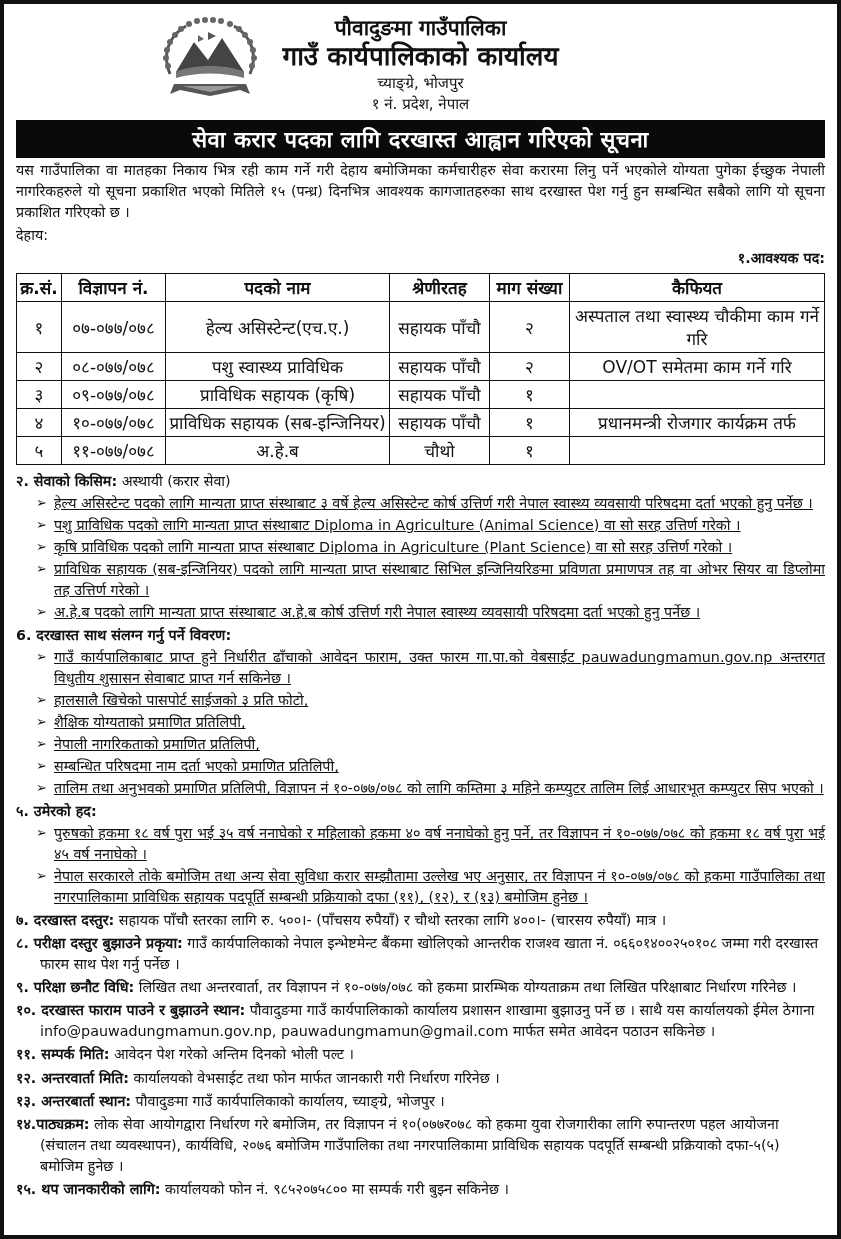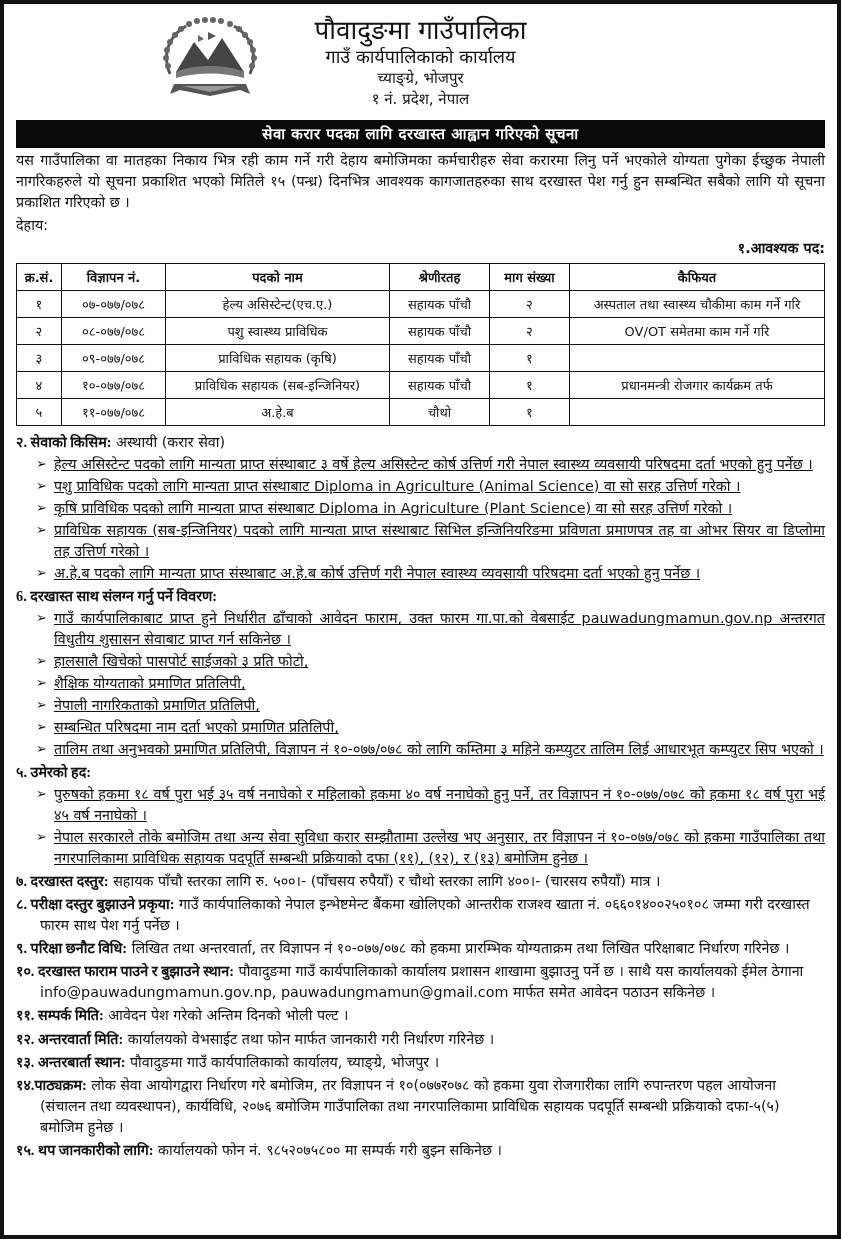--- a/index.html
+++ b/index.html
@@ -11,52 +11,52 @@
     border:4px solid #111;
     box-sizing:border-box;
     font-family:"DejaVu Sans", sans-serif;
     color:#111;
     overflow:hidden;
   }
   .inner{padding:8px 12px 6px 12px;}
   
   .letterhead{position:relative;text-align:center;padding-top:4px;min-height:100px;}
   .logo{position:absolute;left:136px;top:2px;width:116px;height:100px;}
-  .muni-name{font-size:26px;font-weight:normal;line-height:1.15;}
-  .office-name{font-size:18px;font-weight:normal;line-height:1.25;}
+  .muni-name{font-size:21px;font-weight:bold;line-height:1.15;}
+  .office-name{font-size:26px;font-weight:bold;line-height:1.25;}
   .addr-line{font-size:15px;line-height:1.4;}
   
   .banner{
     background:#0a0a0a;color:#ffffff;
-    font-size:15px;font-weight:bold;text-align:center;
+    font-size:22px;font-weight:bold;text-align:center;
     padding:3px 0 5px 0;margin:4px 0 2px 0;
     letter-spacing:.5px;
   }
   .date-line{text-align:center;font-size:14px;margin:2px 0 4px 0;}
   
   .bodytext{font-size:14.3px;line-height:1.47;}
   .intro{text-align:justify;}
   .plain-line{margin-top:2px;}
   .sec1-title{font-weight:bold;margin-top:2px;text-align:right;}
   
   table.positions{
     border-collapse:collapse;width:100%;
-    margin:4px 0 6px 0;font-size:13px;
+    margin:4px 0 6px 0;font-size:17px;
   }
   table.positions th, table.positions td{
     border:1.5px solid #111;
     text-align:center;vertical-align:middle;
     padding:2px 3px;height:22px;
   }
   table.positions th{font-weight:bold;}
   .col-sn{width:45px;} .col-adv{width:104px;} .col-post{width:224px;}
   .col-level{width:100px;} .col-qty{width:80px;}
   
   .section{padding-left:24px;text-indent:-24px;margin-top:2px;}
-  .sec-title{font-weight:bold;font-family:Liberation Serif, serif;}
+  .sec-title{font-weight:bold;}
   .bullet{display:flex;margin-left:20px;margin-top:1px;}
   .bullet-icon{flex:0 0 18px;font-size:13px;line-height:1.55;}
   .bullet-text{flex:1;text-align:justify;text-decoration:underline;}
 </style>
 </head>
 <body>
 
 <div class="page">
   <div class="inner">
 

